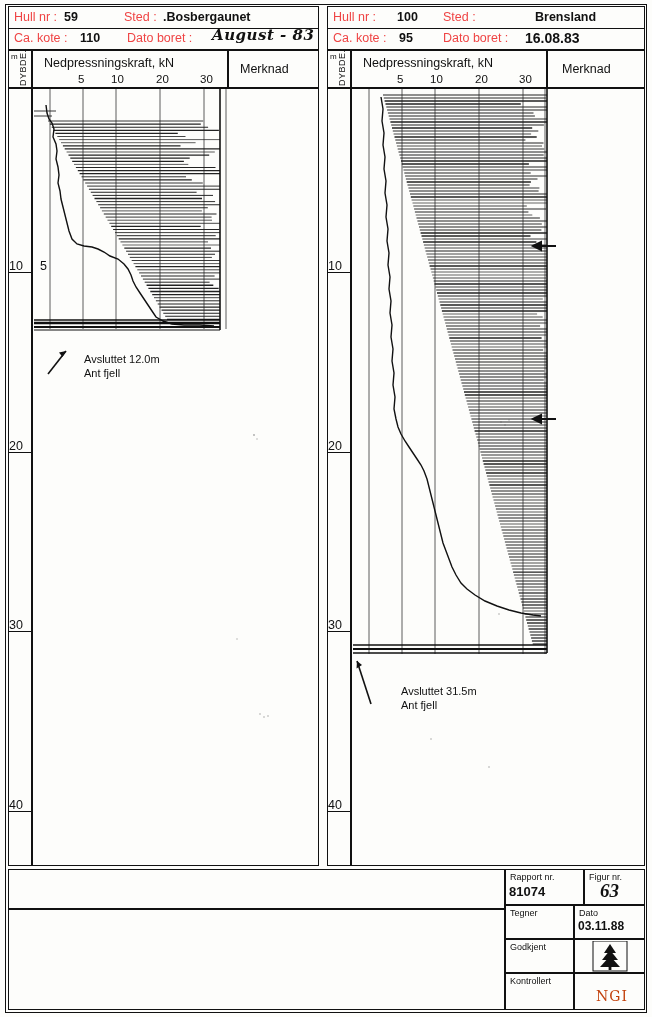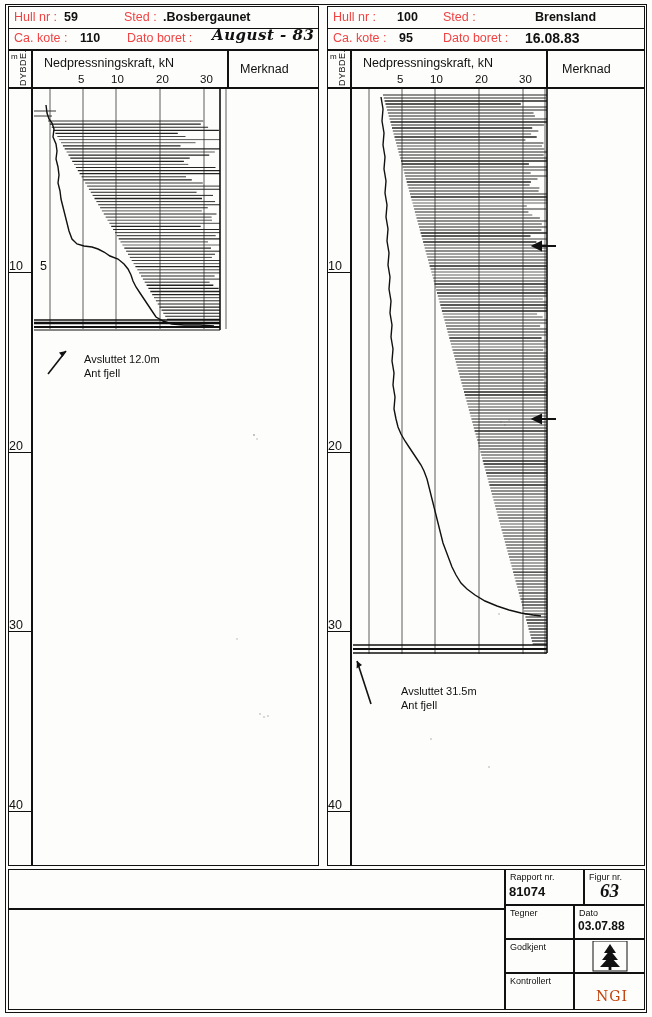--- a/index.html
+++ b/index.html
@@ -504,21 +504,21 @@
 
 
   <div class="tbsmall" style="left:510px;top:872px;">Rapport nr.</div>
   <div class="tbval" style="left:509px;top:884px;">81074</div>
   <div class="tbsmall" style="left:589px;top:872px;">Figur nr.</div>
   <div class="figno" style="left:600px;top:880px;">63</div>
 
   <div class="tbsmall" style="left:510px;top:908px;">Tegner</div>
   <div class="tbsmall" style="left:510px;top:922px;"></div>
   <div class="tbsmall" style="left:579px;top:908px;">Dato</div>
-  <div class="tbval" style="left:578px;top:919px;font-size:12px;">03.07.88</div>
+  <div class="tbval" style="left:578px;top:919px;font-size:12px;">03.11.88</div>
 
   <div class="tbsmall" style="left:510px;top:942px;">Godkjent</div>
   <div class="tbsmall" style="left:510px;top:956px;"></div>
   <div class="tbsmall" style="left:510px;top:976px;">Kontrollert</div>
   <div class="tbsmall" style="left:510px;top:990px;"></div>
 
   <div style="position:absolute;left:585px;top:941px;width:50px;height:44px;">
     <svg width="50" height="44" viewBox="0 0 50 44">
       <rect x="8" y="0" width="34" height="30" fill="none" stroke="#111" stroke-width="1"></rect>
       <g fill="#111">

